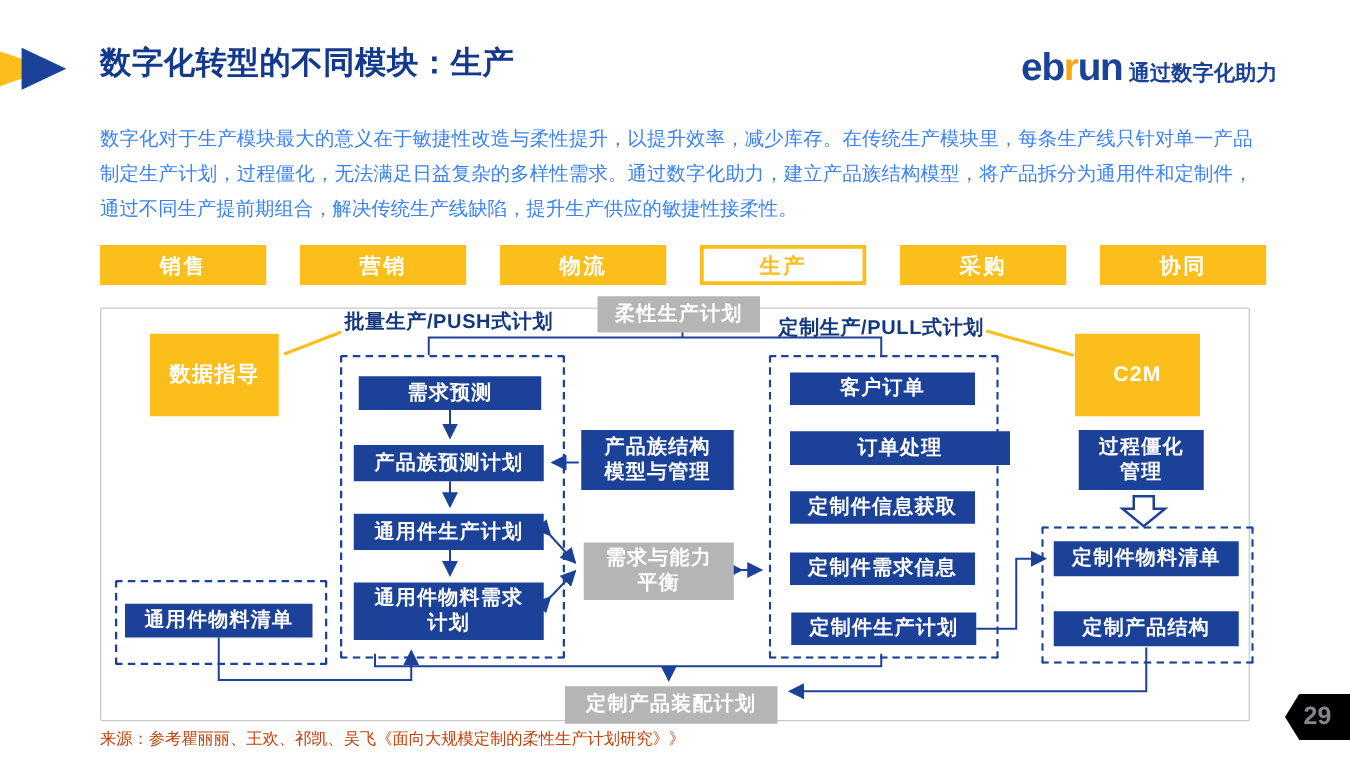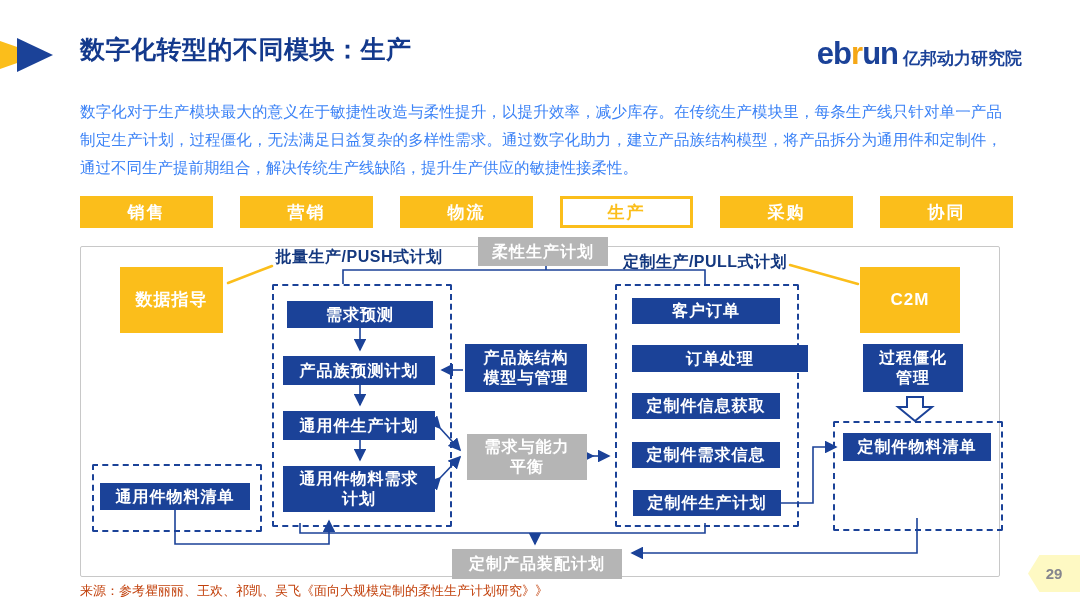--- a/index.html
+++ b/index.html
@@ -42,35 +42,35 @@
       white-space:pre-line;z-index:3;letter-spacing:1px;}
   .blue{background:#1B4298;}
   .gray{background:#B5B5B5;}
   .ybox{background:#FBBE1B;font-size:17px;}
   .flow-label{position:absolute;z-index:3;font-size:16px;font-weight:bold;
       color:#14387F;text-align:center;letter-spacing:.5px;}
 
   
   #source{position:absolute;left:80px;top:582px;font-size:13px;color:#c2410c;z-index:4;text-align:center;}
   #page-badge{position:absolute;left:1028px;top:555px;width:52px;height:37px;
-      background:#fef9c3;color:#85858D;font-size:15px;font-weight:bold;
+      background:#000000;color:#85858D;font-size:20px;font-weight:bold;
       display:flex;align-items:center;justify-content:center;
       clip-path:polygon(22% 0,100% 0,100% 100%,22% 100%,0 50%);z-index:4;}
 </style>
 </head>
 <body>
 
 <div id="stage">
 
   <div class="tri" id="tri-yellow"></div>
   <div class="tri" id="tri-blue"></div>
   <div id="page-title">数字化转型的不同模块：生产</div>
   <div id="brand">
     <span class="word"><span>eb</span><span class="accent">r</span><span>un</span></span>
-    <span class="cn">亿邦动力研究院</span>
+    <span class="cn">通过数字化助力</span>
   </div>
 
   <div id="intro">数字化对于生产模块最大的意义在于敏捷性改造与柔性提升，以提升效率，减少库存。在传统生产模块里，每条生产线只针对单一产品制定生产计划，过程僵化，无法满足日益复杂的多样性需求。通过数字化助力，建立产品族结构模型，将产品拆分为通用件和定制件，通过不同生产提前期组合，解决传统生产线缺陷，提升生产供应的敏捷性接柔性。</div>
 
   <div class="tab" style="left:80px">销售</div>
   <div class="tab" style="left:240px">营销</div>
   <div class="tab active" style="left:560px">生产</div>
   <div class="tab" style="left:400px">物流</div>
   <div class="tab" style="left:720px">采购</div>
   <div class="tab" style="left:880px">协同</div>
@@ -137,20 +137,21 @@
 
   <div class="node blue" style="left:632px;top:298px;width:148px;height:26px">客户订单</div>
   <div class="node blue" style="left:632px;top:345px;width:176px;height:27px">订单处理</div>
   <div class="node blue" style="left:632px;top:393px;width:148px;height:26px">定制件信息获取</div>
   <div class="node blue" style="left:632px;top:442px;width:148px;height:26px">定制件需求信息</div>
   <div class="node blue" style="left:633px;top:490px;width:148px;height:26px">定制件生产计划</div>
 
   <div class="node blue" style="left:863px;top:344px;width:100px;height:48px">过程僵化
 管理</div>
   <div class="node blue" style="left:843px;top:433px;width:148px;height:28px">定制件物料清单</div>
+  <div class="node blue" style="left:843px;top:489px;width:148px;height:28px">定制产品结构</div>
 
   <div class="node blue" style="left:100px;top:483px;width:150px;height:27px">通用件物料清单</div>
   <div class="node gray" style="left:452px;top:549px;width:170px;height:30px">定制产品装配计划</div>
 
   <div id="source">来源：参考瞿丽丽、王欢、祁凯、吴飞《面向大规模定制的柔性生产计划研究》》</div>
   <div id="page-badge">
     <span>29</span>
   </div>
 </div>
 

